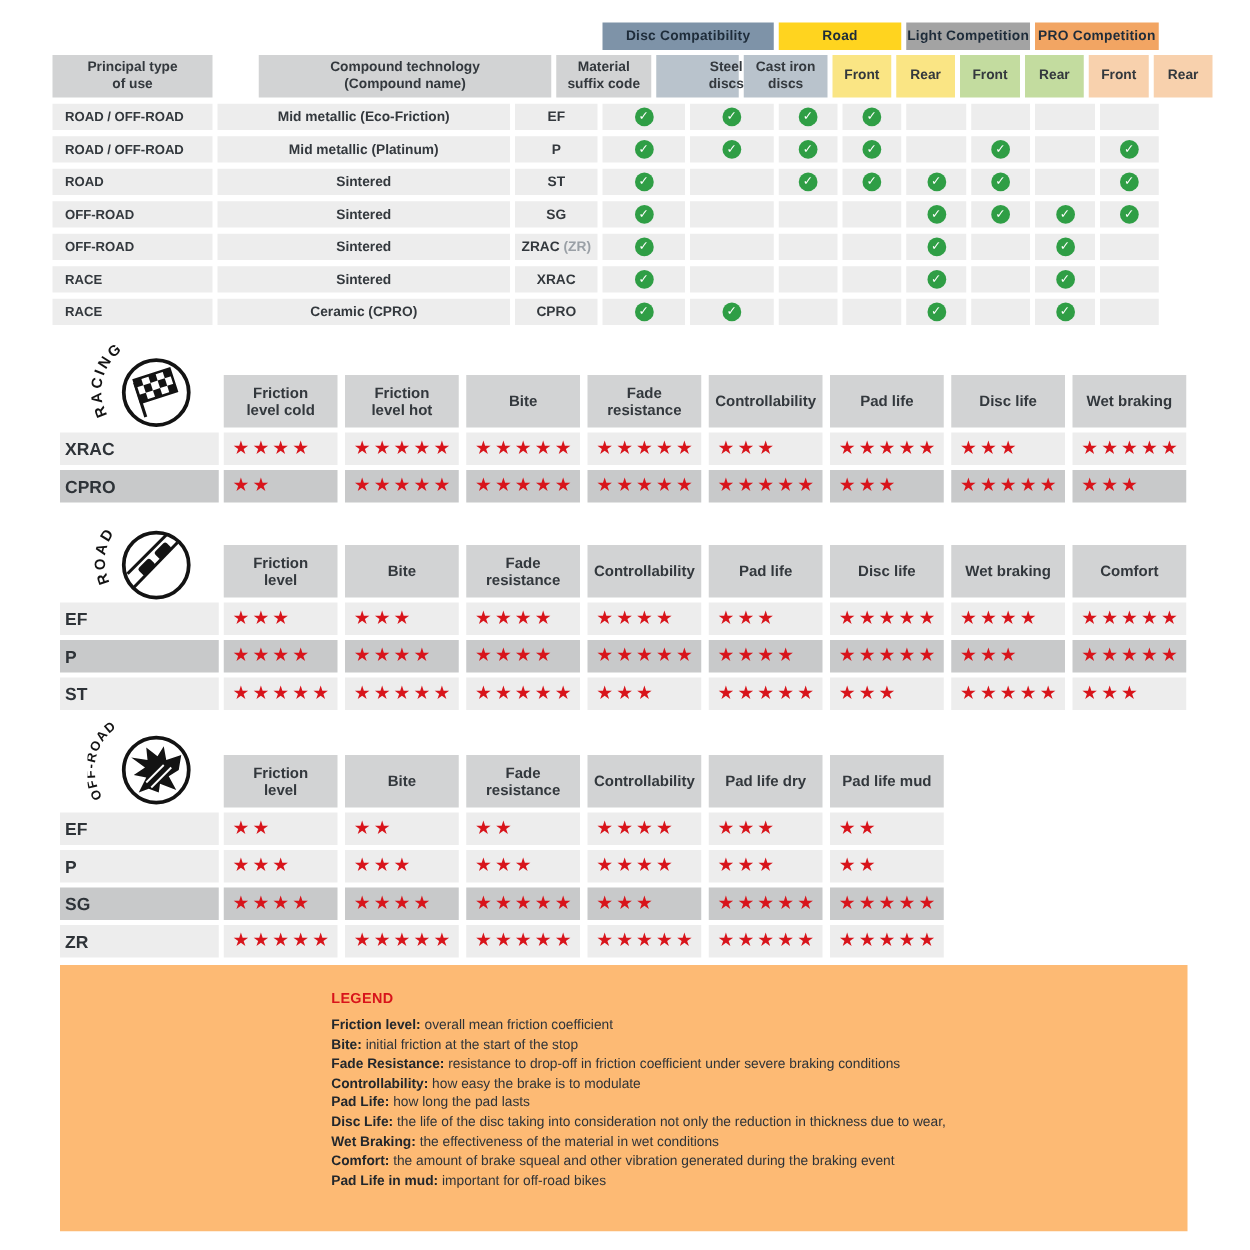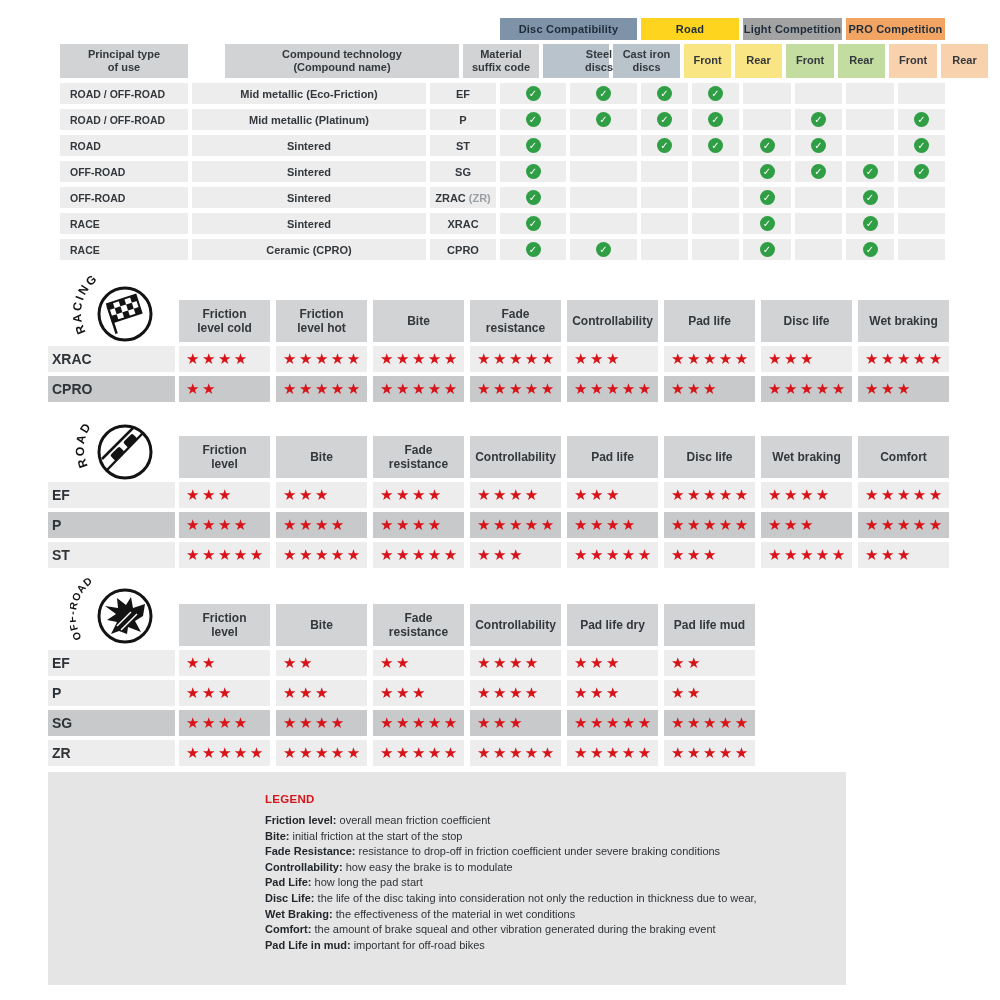--- a/index.html
+++ b/index.html
@@ -1,21 +1,21 @@
 <!DOCTYPE html>
 <html><head>
 <meta charset="utf-8">
 <style>
   *{margin:0;padding:0;box-sizing:border-box}
   html,body{background:#fff}
   body{width:1000px;height:1000px;font-family:"Liberation Sans","DejaVu Sans",sans-serif;color:#33383d}
   .page{position:relative;width:1000px;height:1000px;overflow:hidden;background:#fff}
 
   
-  .compat{position:absolute;left:60px;top:18px}
+  .compat{position:absolute;left:42px;top:18px}
   .crow{display:flex;gap:4px;margin-bottom:5px}
   .crow.group{margin-bottom:4px}
   .gcell{height:22px;display:flex;align-items:center;justify-content:center;
          font-size:11px;font-weight:bold;color:#1e2c3a;letter-spacing:.2px}
   .hcell{height:34px;background:#d2d3d4;display:flex;align-items:center;justify-content:center;
          text-align:center;font-size:11px;font-weight:bold;white-space:pre-line;line-height:1.2;color:#33383d}
   .cell{height:21px;background:#ededed;display:flex;align-items:center;justify-content:center;
         font-size:11px;font-weight:bold;color:#33383d}
   .cell.use{justify-content:flex-start;padding-left:10px;font-size:10.5px}
   .code-note{color:#9aa0a6;margin-left:3px}
@@ -35,21 +35,21 @@
   .rhead .rcell{height:42px;background:#d2d3d4;font-size:12px;font-weight:bold;color:#33383d}
   .rdata{margin-top:4px;height:26px}
   .rdata .rcell{height:26px;justify-content:flex-start;padding-left:7px}
   .rlabel{width:127px;flex:0 0 127px;margin-right:4px;display:flex;align-items:center;
           padding-left:4px;font-size:14px;font-weight:bold;color:#2e3338}
   .row-light{background:#ededed}
   .row-dark{background:#c8c9ca}
   .stars{color:#d8141b;font-size:15px;letter-spacing:2.5px;white-space:nowrap}
 
   
-  .legend{position:absolute;left:48px;top:772px;width:798px;height:213px;background:#e5e5e5;
+  .legend{position:absolute;left:48px;top:772px;width:902px;height:213px;background:#fdba74;
           padding:21px 30px 0 217px}
   .legend-title{color:#d8141b;font-weight:bold;font-size:11.5px;margin-bottom:8px;letter-spacing:.3px}
   .lline{font-size:11px;line-height:15.6px;color:#2e3338}
   .lline b{color:#22272c}
 </style>
 </head>
 <body>
 
 <div class="page">
 
@@ -427,21 +427,21 @@
       </div>
   </div>
 
   <div class="legend">
     <div class="legend-title">LEGEND</div>
     <div class="legend-lines">
         <div class="lline"><b>Friction level:</b> <span>overall mean friction coefficient</span></div>
         <div class="lline"><b>Bite:</b> <span>initial friction at the start of the stop</span></div>
         <div class="lline"><b>Fade Resistance:</b> <span>resistance to drop-off in friction coefficient under severe braking conditions</span></div>
         <div class="lline"><b>Controllability:</b> <span>how easy the brake is to modulate</span></div>
-        <div class="lline"><b>Pad Life:</b> <span>how long the pad start</span></div>
+        <div class="lline"><b>Pad Life:</b> <span>how long the pad lasts</span></div>
         <div class="lline"><b>Disc Life:</b> <span>the life of the disc taking into consideration not only the reduction in thickness due to wear,</span></div>
         <div class="lline"><b>Wet Braking:</b> <span>the effectiveness of the material in wet conditions</span></div>
         <div class="lline"><b>Comfort:</b> <span>the amount of brake squeal and other vibration generated during the braking event</span></div>
         <div class="lline"><b>Pad Life in mud:</b> <span>important for off-road bikes</span></div>
       </div>
   </div>
 
 </div>
 
 </body></html>

